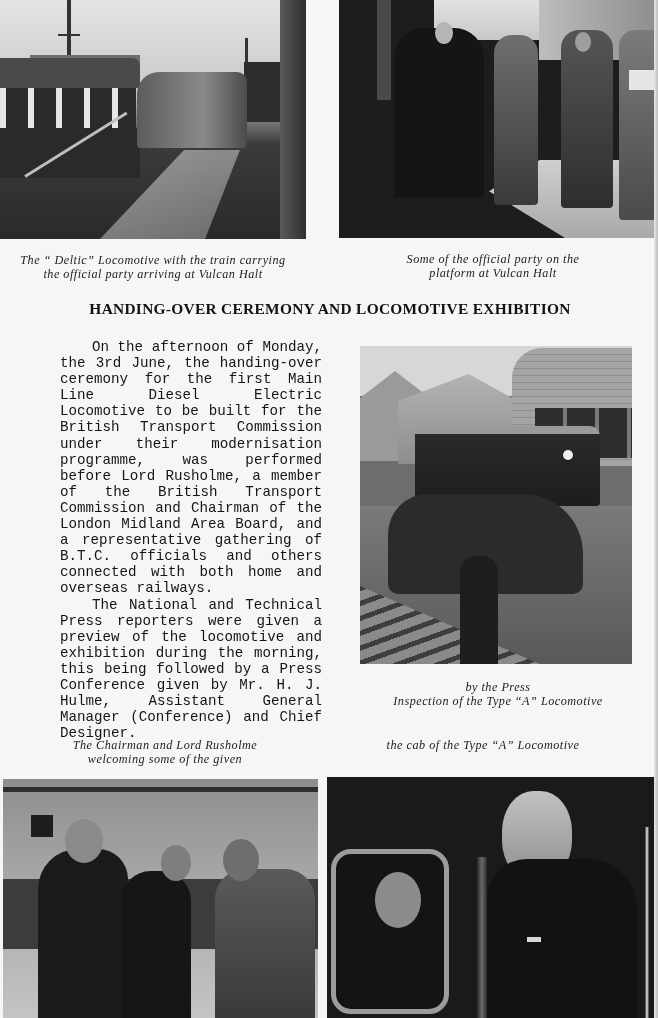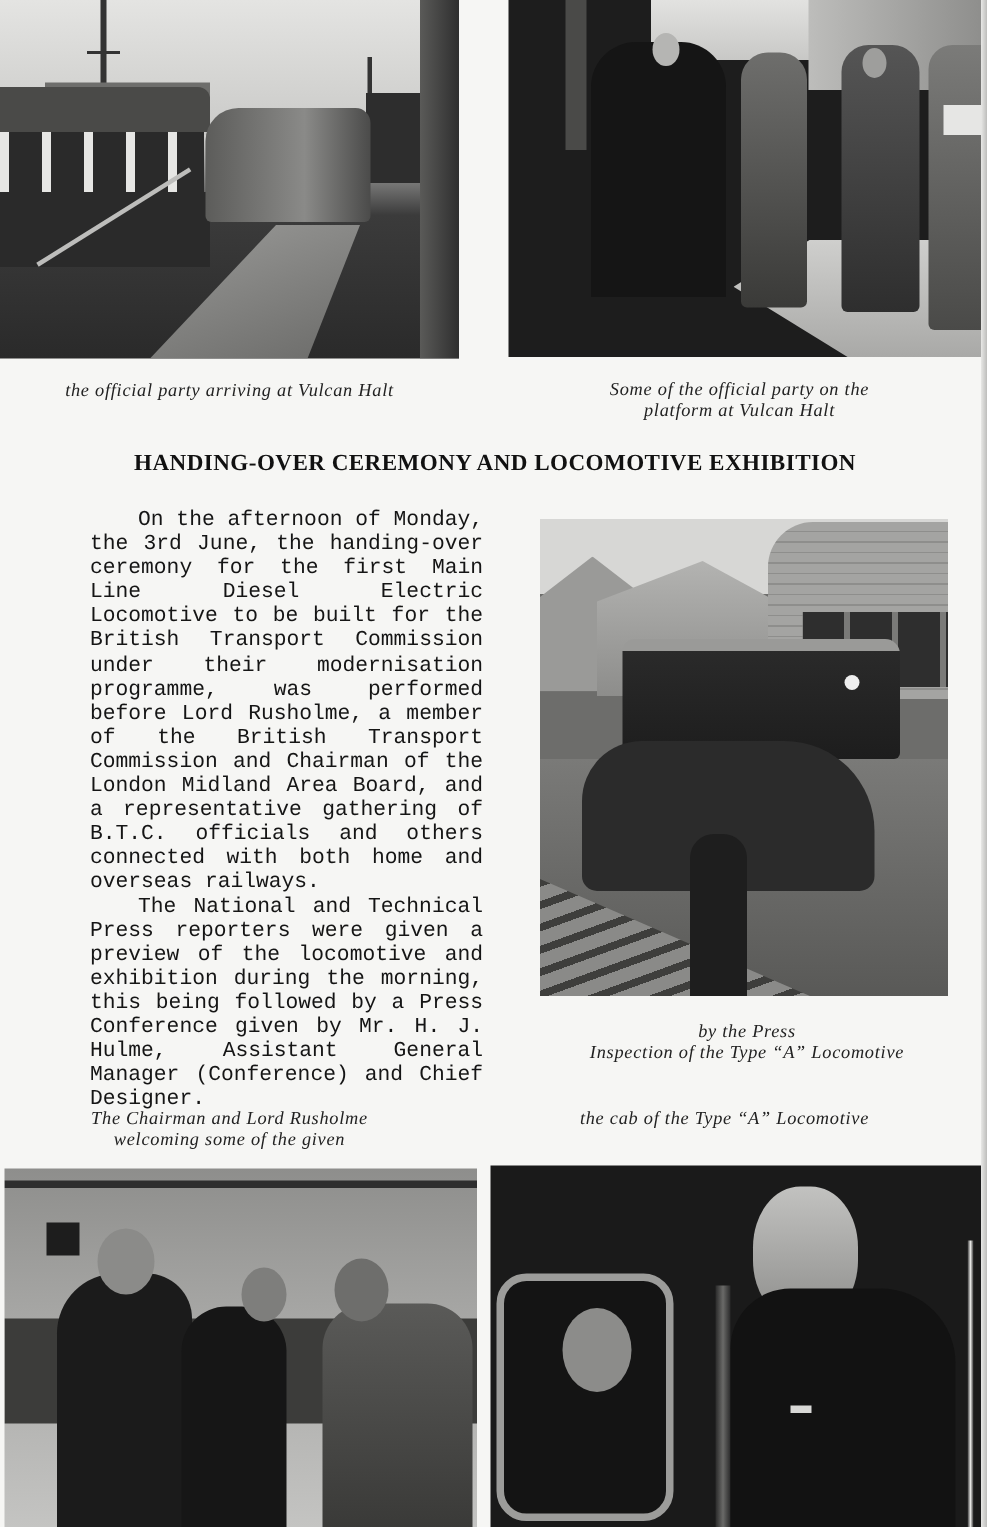--- a/index.html
+++ b/index.html
@@ -85,20 +85,21 @@
   <div class="layer" style="left:55px;top:28px;width:90px;height:170px;background:#151515;border-radius:30px 30px 0 0;"></div>
   <div class="layer" style="left:155px;top:35px;width:44px;height:170px;background:linear-gradient(180deg,#6e6e6c,#3a3a38);border-radius:18px 18px 4px 4px;"></div>
   <div class="layer" style="left:222px;top:30px;width:52px;height:178px;background:linear-gradient(180deg,#555,#2e2e2e);border-radius:18px 18px 4px 4px;"></div>
   <div class="layer" style="left:280px;top:30px;width:39px;height:190px;background:linear-gradient(180deg,#7b7b79,#4a4a48);border-radius:16px 0 4px 4px;"></div>
   <div class="layer" style="left:290px;top:70px;width:28px;height:20px;background:#e6e6e4;"></div>
   <div class="layer" style="left:96px;top:22px;width:18px;height:22px;background:#b5b5b3;border-radius:50%;"></div>
   <div class="layer" style="left:236px;top:32px;width:16px;height:20px;background:#9e9e9c;border-radius:50%;"></div>
 </div>
 
 <div class="caption" style="left:0; top:253px; width:306px;">
+  <span>The “ Deltic” Locomotive with the train carrying</span>
   <span>the official party arriving at Vulcan Halt</span>
 </div>
 <div class="caption" style="left:340px; top:252px; width:306px;">
   <span>Some of the official party on the</span>
   <span>platform at Vulcan Halt</span>
 </div>
 
 <div class="heading">HANDING-OVER CEREMONY AND LOCOMOTIVE EXHIBITION</div>
 
 <div class="body-text">
@@ -117,21 +118,21 @@
   <div class="layer" style="left:0;top:160px;width:272px;height:158px;background:linear-gradient(180deg,#7a7a78,#595957);"></div>
   <div class="layer" style="left:0;top:240px;width:180px;height:78px;background:repeating-linear-gradient(160deg,#3e3e3c 0 5px,#8a8a88 5px 14px);clip-path:polygon(0 0,40% 40%,100% 100%,0 100%);"></div>
   <div class="layer" style="left:28px;top:148px;width:195px;height:100px;background:#2b2b2b;border-radius:40px 60px 10px 10px;"></div>
   <div class="layer" style="left:100px;top:210px;width:38px;height:108px;background:#1e1e1e;border-radius:16px 16px 0 0;"></div>
 </div>
 <div class="caption" style="left:360px; top:680px; width:276px;">
   <span>by the Press</span>
   <span>Inspection of the Type “A” Locomotive</span>
 </div>
 
-<div class="caption" style="left:0; top:738px; width:306px;">
+<div class="caption" style="left:12px; top:738px; width:306px;">
   <span>The Chairman and Lord Rusholme</span>
   <span>welcoming some of the given</span>
 </div>
 <div class="caption" style="left:340px; top:738px; width:286px;">
   <span>the cab of the Type “A” Locomotive</span>
 </div>
 
 <div class="photo" style="left:3px; top:779px; width:315px; height:239px; background:linear-gradient(180deg,#8e8e8c 0%,#a6a6a4 40%,#c4c4c2 100%);">
   <div class="layer" style="left:0;top:8px;width:315px;height:5px;background:#2e2e2e;"></div>
   <div class="layer" style="left:0;top:100px;width:315px;height:70px;background:#3c3c3a;"></div>

